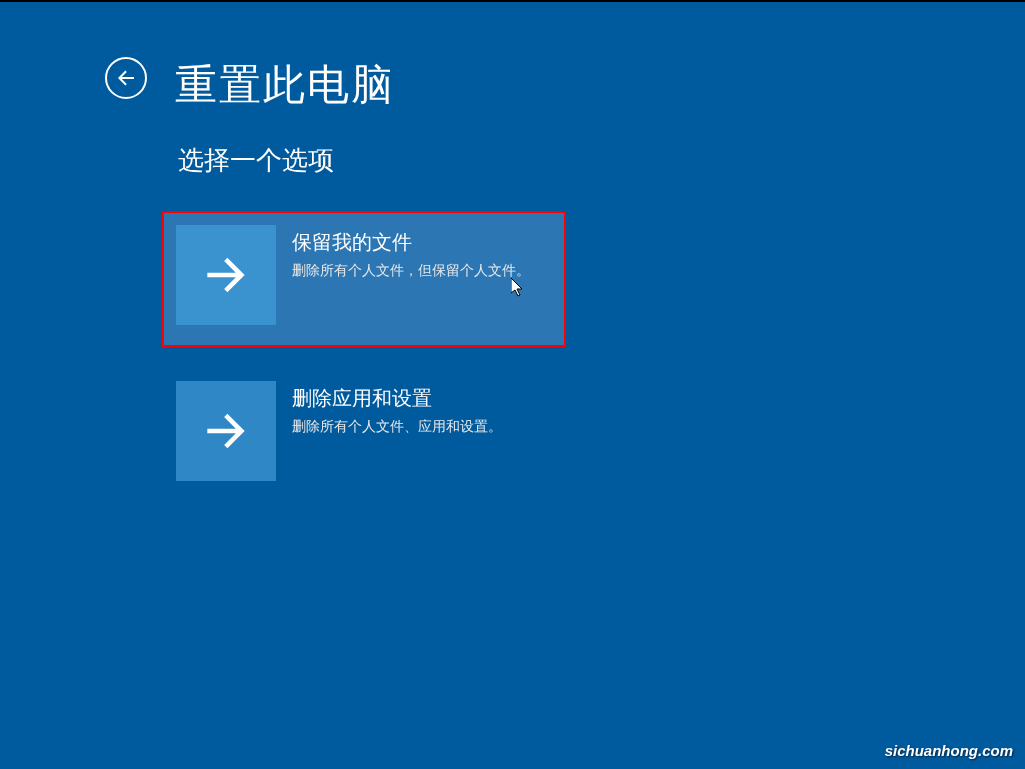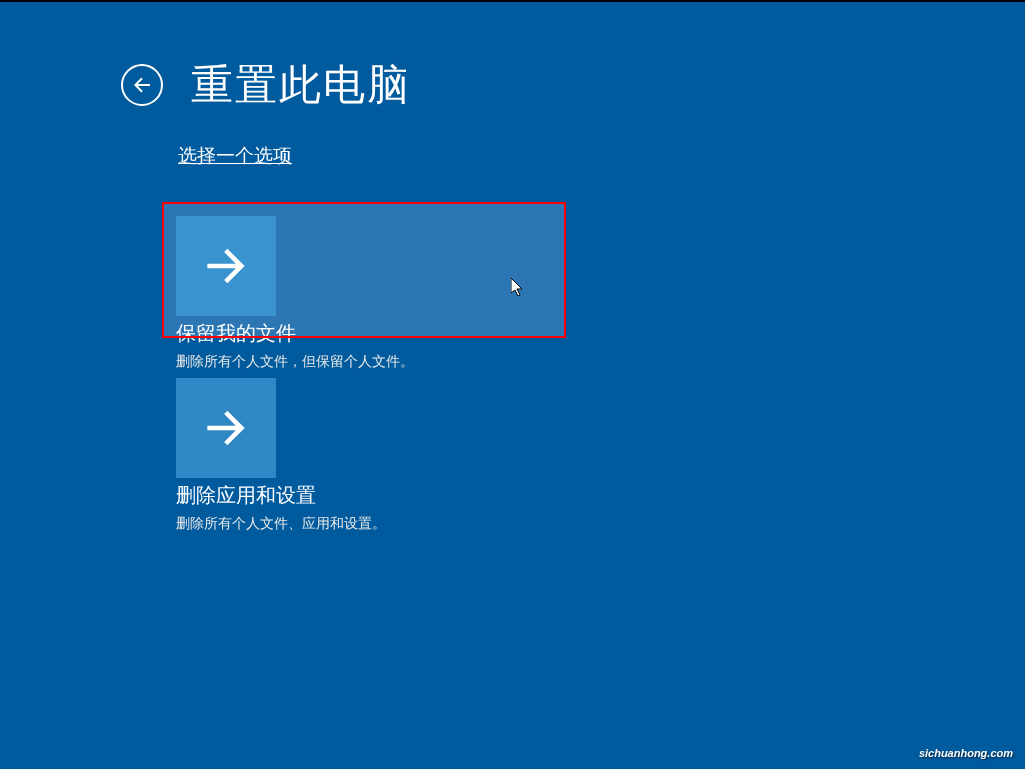--- a/index.html
+++ b/index.html
@@ -12,24 +12,23 @@
       height: 769px;
       background: #005a9e;
       font-family: "Microsoft YaHei", "Segoe UI", sans-serif;
       color: #ffffff;
       position: relative;
       overflow: hidden;
       border-top: 2px solid #000;
     }
     .header {
       display: flex;
-      align-items: center;
+      align-items: flex-start;
       padding-top: 55px;
       padding-left: 105px;
-      margin-left: 16px;
     }
     .back-button {
       width: 42px;
       height: 42px;
       border: 2px solid #ffffff;
       border-radius: 50%;
       display: flex;
       align-items: center;
       justify-content: center;
       cursor: pointer;
@@ -39,40 +38,38 @@
     .back-button svg {
       width: 24px;
       height: 24px;
     }
     .page-title {
       font-size: 42px;
       font-weight: 300;
       letter-spacing: 2px;
     }
     .subtitle {
-      font-size: 19px;
+      font-size: 26px;
       font-weight: 400;
       margin-left: 178px;
       margin-top: 30px;
-      text-decoration: underline;
     }
     .options {
       margin-left: 164px;
       margin-top: 35px;
     }
     .option-tile {
       width: 400px;
       height: 132px;
       display: flex;
       align-items: flex-start;
       padding: 12px;
       cursor: pointer;
-      margin-bottom: 30px;
+      margin-bottom: 24px;
       position: relative;
-      flex-direction: column;
     }
     .option-tile.selected {
       background: #2b76b3;
       outline: 2px solid #ff0000;
       outline-offset: 0px;
     }
     .option-icon {
       width: 100px;
       height: 100px;
       background: #2f88c5;
@@ -107,21 +104,21 @@
       left: 511px;
       top: 276px;
       width: 16px;
       height: 20px;
       pointer-events: none;
     }
     .watermark {
       position: absolute;
       right: 12px;
       bottom: 10px;
-      font-size: 11px;
+      font-size: 15px;
       font-style: italic;
       font-weight: bold;
       color: #ffffff;
       text-shadow: 1px 1px 2px rgba(0,0,0,0.6);
       font-family: Arial, sans-serif;
       margin-top: 26px;
     }
   </style>
 </head>
 <body>

